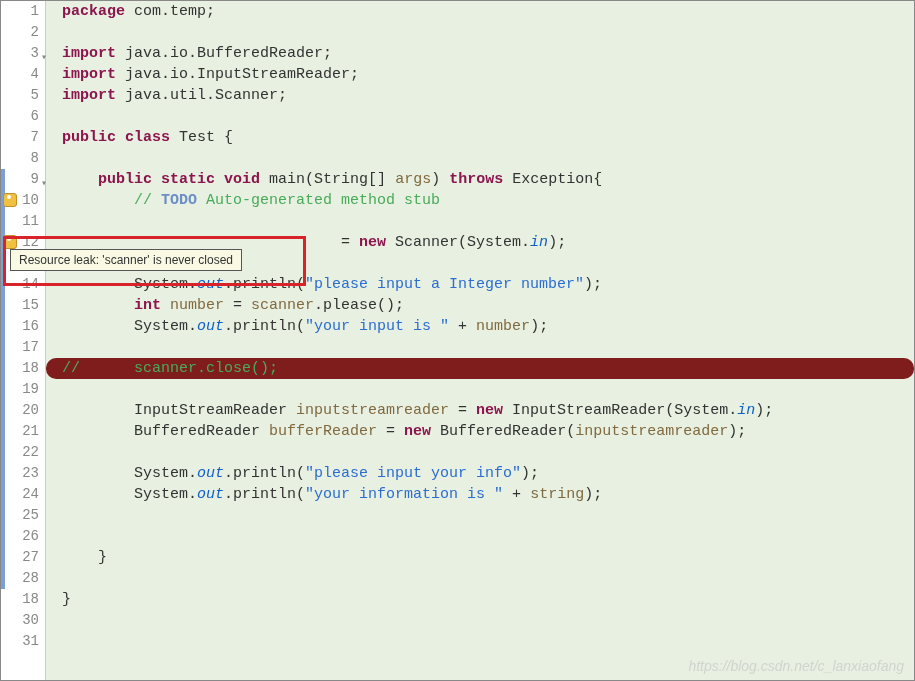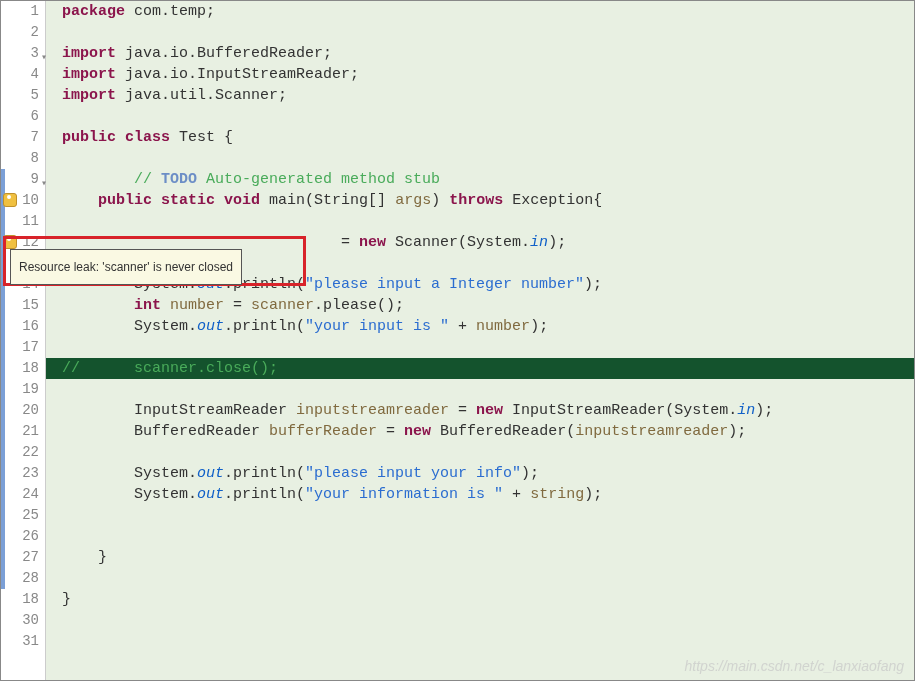--- a/index.html
+++ b/index.html
@@ -73,21 +73,22 @@
     position: relative;
   }
   .code-line {
     height: 21px;
     line-height: 21px;
     white-space: pre;
     padding-left: 16px;
     color: #333;
   }
   .code-line.current {
-    background: #14532d;
+    background: #7f1d1d;
+    border-radius: 10px;
   }
   .kw { color: #8b154c; font-weight: bold; }
   .comment { color: #49ab5a; }
   .comment .todo { color: #6c8ec6; font-weight: bold; }
   .str { color: #2b6dd0; }
   .static { color: #1060c8; font-style: italic; }
   .var { color: #806a3f; }
   .tooltip-box {
     position: absolute;
     top: 235px;
@@ -97,21 +98,21 @@
     border: 3px solid #d8232a;
     background: transparent;
     pointer-events: none;
   }
   .tooltip-inner {
     position: absolute;
     top: 248px;
     left: 9px;
     background: #faf9e3;
     border: 1px solid #555;
-    padding: 10px 8px;
+    padding: 3px 8px;
     font-family: Arial, sans-serif;
     font-size: 12px;
     color: #333;
   }
   .watermark {
     position: absolute;
     bottom: 6px;
     right: 10px;
     font-family: Arial, sans-serif;
     font-size: 14px;
@@ -157,22 +158,22 @@
   </div>
 <div class="code-area" id="code">
     <div class="code-line"><span class="kw">package</span><span> com.temp;</span></div>
     <div class="code-line"><span></span></div>
     <div class="code-line"><span class="kw">import</span><span> java.io.BufferedReader;</span></div>
     <div class="code-line"><span class="kw">import</span><span> java.io.InputStreamReader;</span></div>
     <div class="code-line"><span class="kw">import</span><span> java.util.Scanner;</span></div>
     <div class="code-line"><span></span></div>
     <div class="code-line"><span class="kw">public</span><span> </span><span class="kw">class</span><span> Test {</span></div>
     <div class="code-line"><span></span></div>
+    <div class="code-line"><span>    </span><span class="kw">public</span><span> </span><span class="kw">static</span><span> </span><span class="kw">void</span><span> main(String[] </span><span class="var">args</span><span>) </span><span class="kw">throws</span><span> Exception{</span></div>
     <div class="code-line"><span>        </span><span class="comment">// </span><span class="comment"><span class="todo">TODO</span></span><span class="comment"> Auto-generated method stub</span></div>
-    <div class="code-line"><span>    </span><span class="kw">public</span><span> </span><span class="kw">static</span><span> </span><span class="kw">void</span><span> main(String[] </span><span class="var">args</span><span>) </span><span class="kw">throws</span><span> Exception{</span></div>
     <div class="code-line"><span></span></div>
     <div class="code-line"><span>                               = </span><span class="kw">new</span><span> Scanner(System.</span><span class="static">in</span><span>);</span></div>
     <div class="code-line"><span></span></div>
     <div class="code-line"><span>        System.</span><span class="static">out</span><span>.println(</span><span class="str">"please input a Integer number"</span><span>);</span></div>
     <div class="code-line"><span>        </span><span class="kw">int</span><span> </span><span class="var">number</span><span> = </span><span class="var">scanner</span><span>.please();</span></div>
     <div class="code-line"><span>        System.</span><span class="static">out</span><span>.println(</span><span class="str">"your input is "</span><span> + </span><span class="var">number</span><span>);</span></div>
     <div class="code-line"><span></span></div>
     <div class="code-line current"><span class="comment">//      scanner.close();</span></div>
     <div class="code-line"><span></span></div>
     <div class="code-line"><span>        InputStreamReader </span><span class="var">inputstreamreader</span><span> = </span><span class="kw">new</span><span> InputStreamReader(System.</span><span class="static">in</span><span>);</span></div>
@@ -184,13 +185,13 @@
     <div class="code-line"><span></span></div>
     <div class="code-line"><span>    }</span></div>
     <div class="code-line"><span></span></div>
     <div class="code-line"><span>}</span></div>
     <div class="code-line"><span></span></div>
   </div>
 
 <div class="tooltip-box"></div>
 <div class="tooltip-inner">Resource leak: 'scanner' is never closed</div>
 
-<div class="watermark">https://main.csdn.net/c_lanxiaofang</div>
+<div class="watermark">https://blog.csdn.net/c_lanxiaofang</div>
 
 </body></html>

